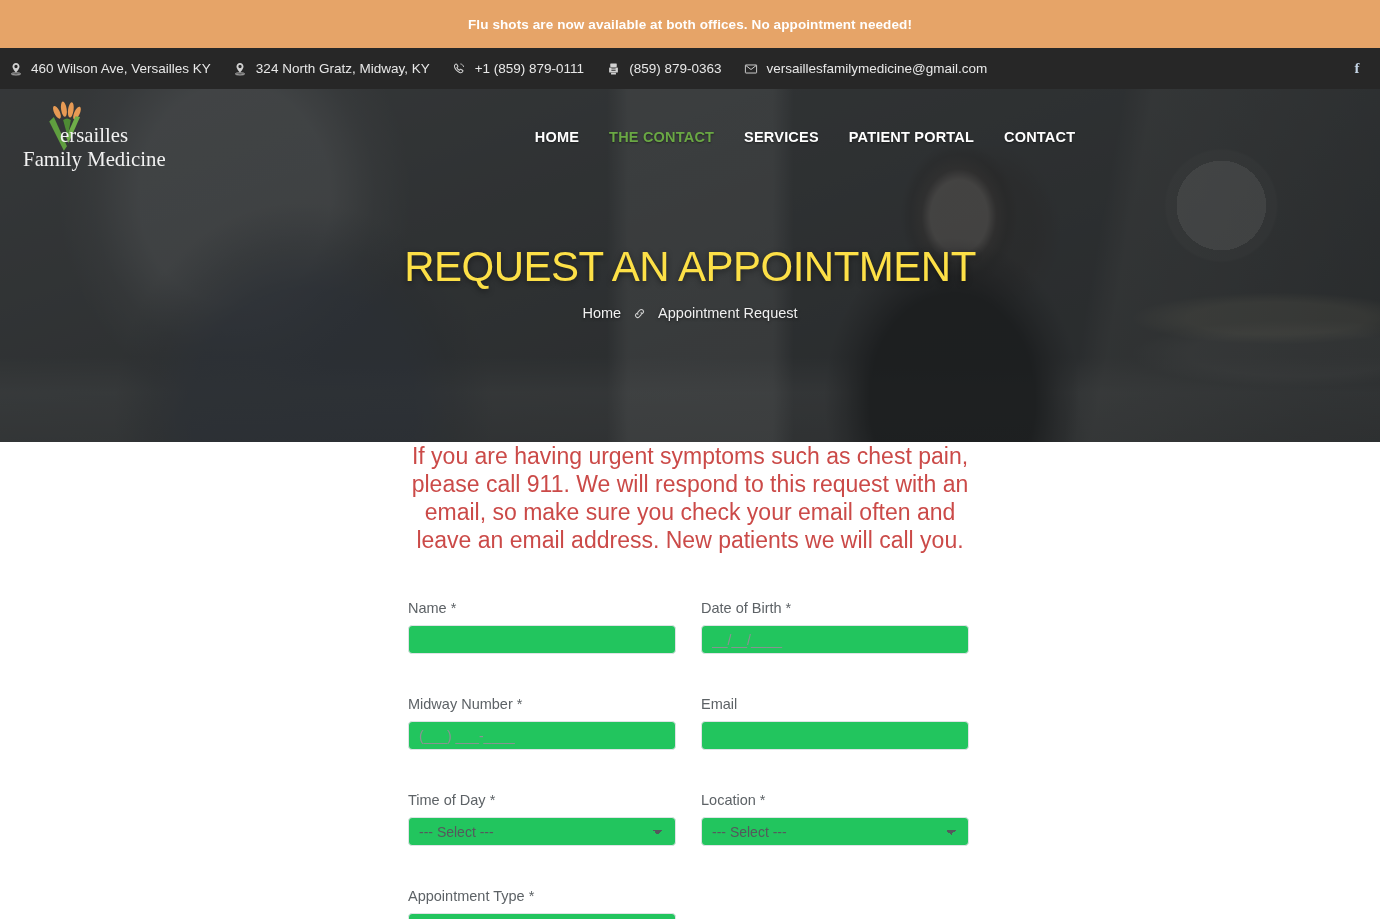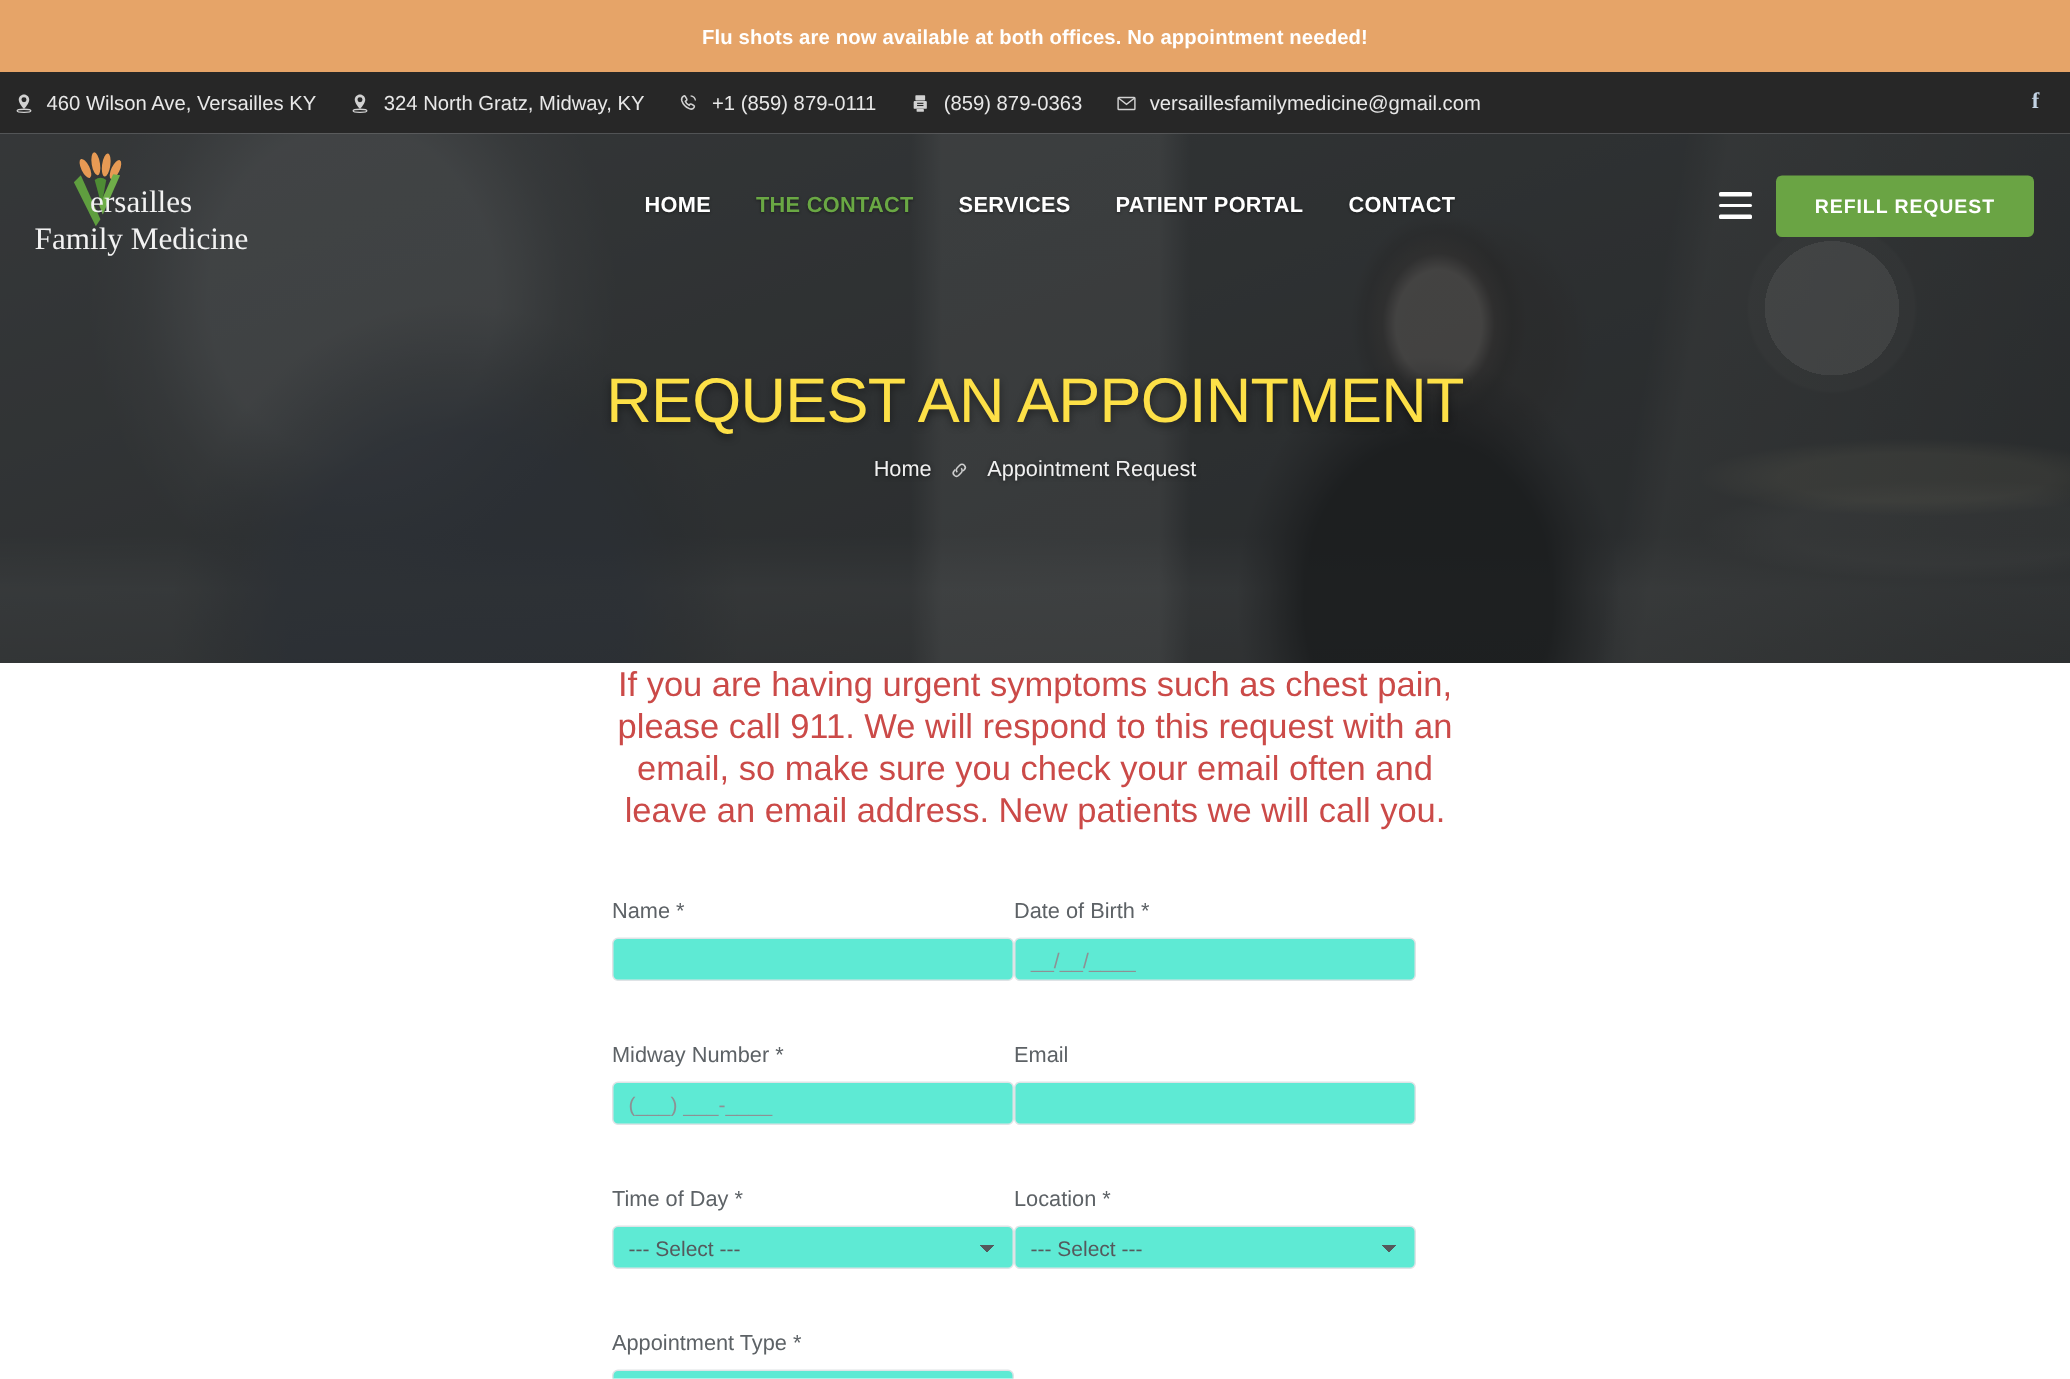--- a/index.html
+++ b/index.html
@@ -200,38 +200,39 @@
     font-weight: 400;
   }
 
   .form-wrap {
     width: 570px;
     margin: 46px auto 0 auto;
     margin-left: 408px;
   }
   .form-row {
     display: flex;
+    gap: 25px;
     margin-bottom: 16px;
     margin-top: 42px;
   }
   .form-field { width: 268px; }
   .field-label {
     display: block;
     color: #5d6266;
     font-size: 14.5px;
     margin-bottom: 9px;
     font-weight: 400;
   }
   .field-input,
   .field-select {
     width: 100%;
     height: 29px;
     border: 1px solid #dfe3e6;
     border-radius: 4px;
-    background: #5eead4;
+    background: #22c55e;
     font-size: 14px;
     color: #55595c;
     padding: 0 10px;
     font-family: "Liberation Sans", sans-serif;
     outline: none;
   }
   .field-input::placeholder { color: #8d9194; }
   .field-select {
     appearance: none;
     -webkit-appearance: none;
@@ -342,28 +343,20 @@
     </a>
 
     <nav class="main-nav">
       <a class="nav-link" href="#">HOME</a>
       <a class="nav-link active" href="#">THE CONTACT</a>
       <a class="nav-link" href="#">SERVICES</a>
       <a class="nav-link" href="#">PATIENT PORTAL</a>
       <a class="nav-link" href="#">CONTACT</a>
     </nav>
 
-    <div class="header-actions">
-      <div class="hamburger">
-        <span></span>
-        <span></span>
-        <span></span>
-      </div>
-      <button class="refill-btn">REFILL REQUEST</button>
-    </div>
   </div>
 
   <div class="hero-content">
     <h1 class="hero-title">REQUEST AN APPOINTMENT</h1>
     <div class="breadcrumb">
       <a href="#">Home</a>
       <span class="sep">
         <svg viewBox="0 0 16 16" width="13" height="13" fill="none" stroke="#e8e8e8" stroke-width="1.3">
           <path d="M6.4 9.6a2.6 2.6 0 010-3.7l2-2a2.6 2.6 0 013.7 3.7l-1 1"></path>
           <path d="M9.6 6.4a2.6 2.6 0 010 3.7l-2 2a2.6 2.6 0 01-3.7-3.7l1-1"></path>

